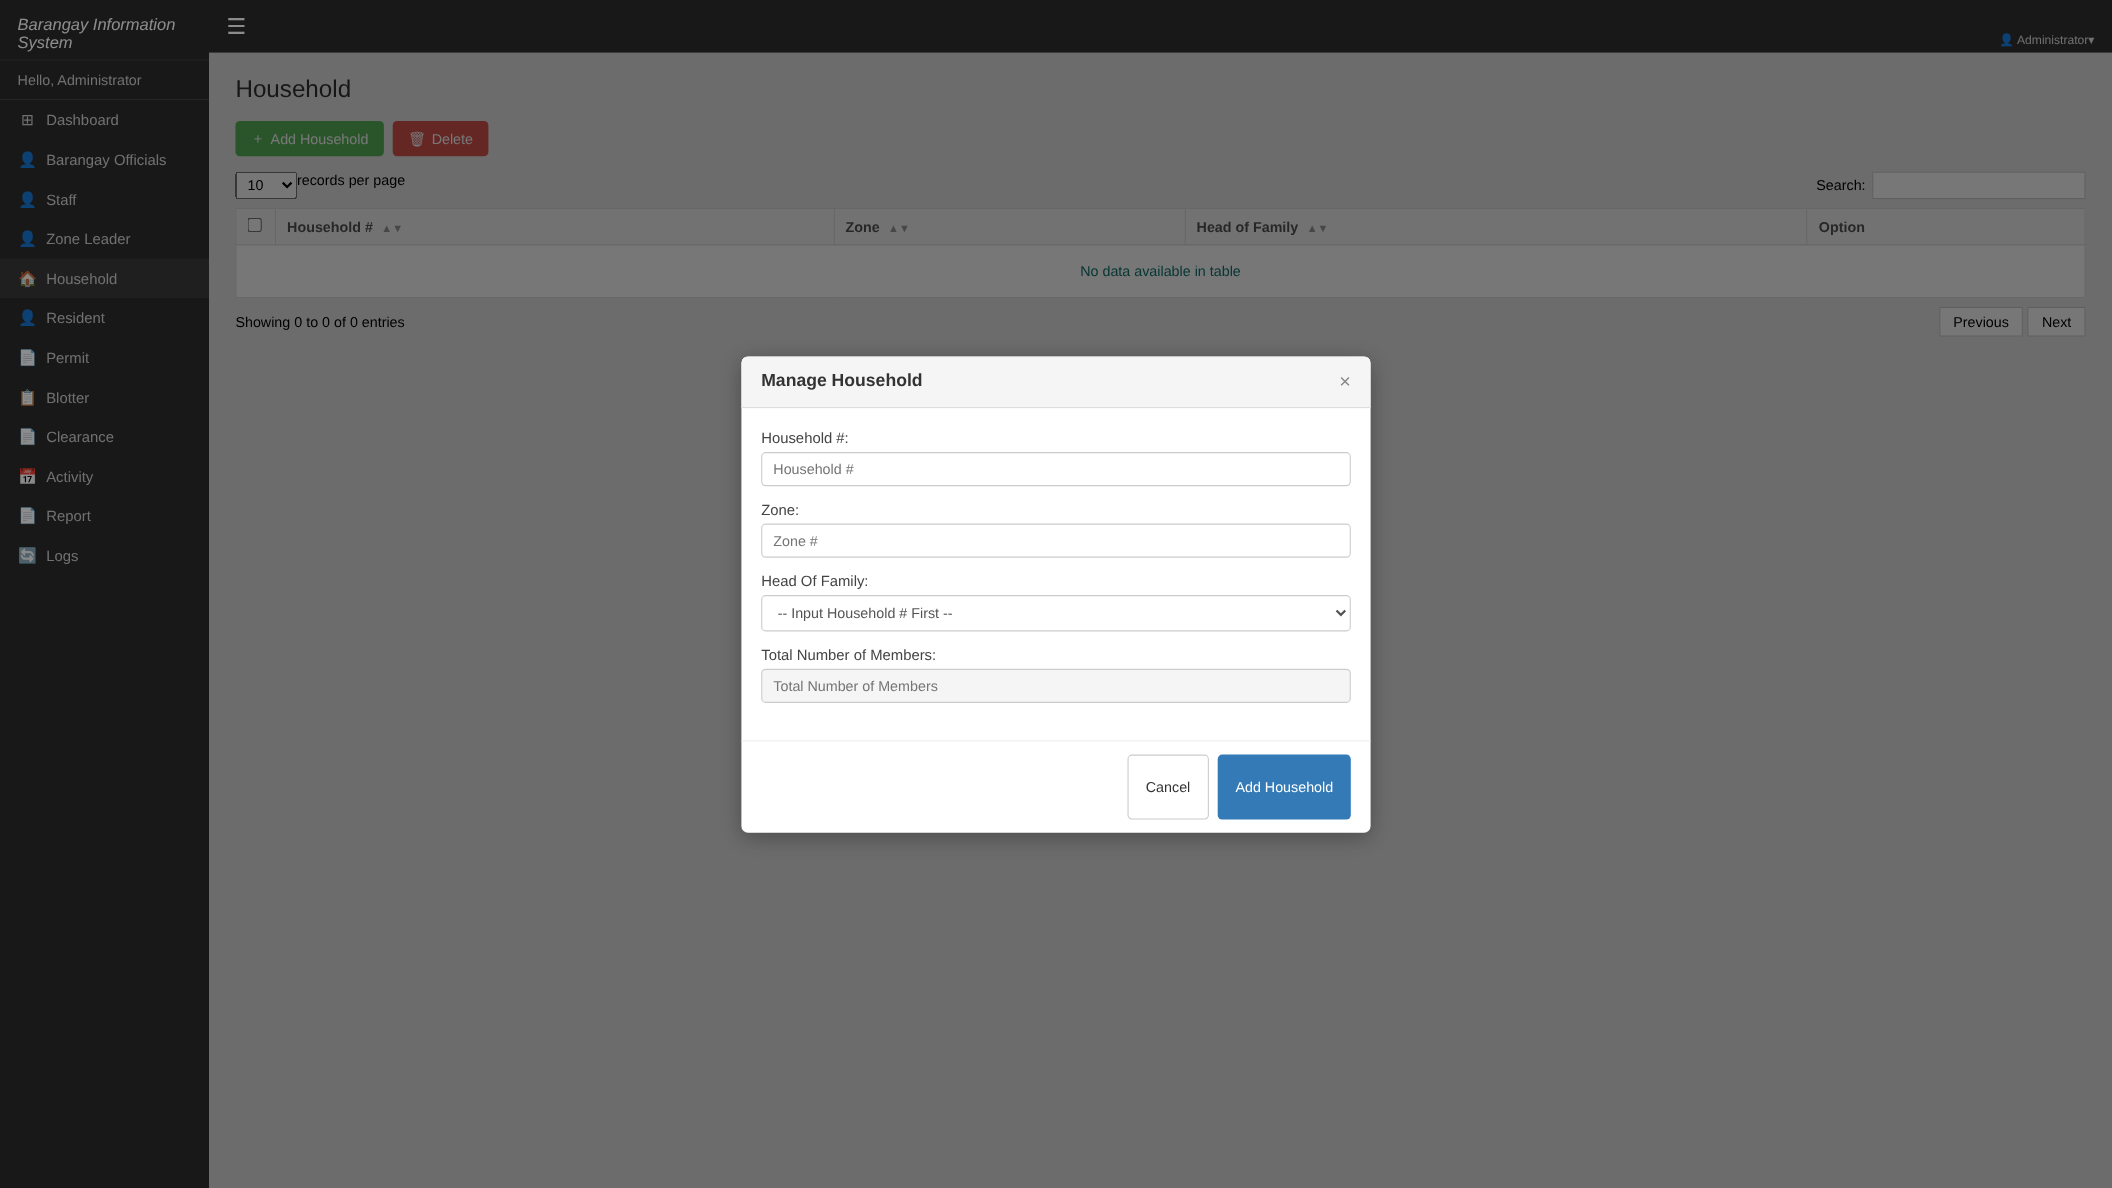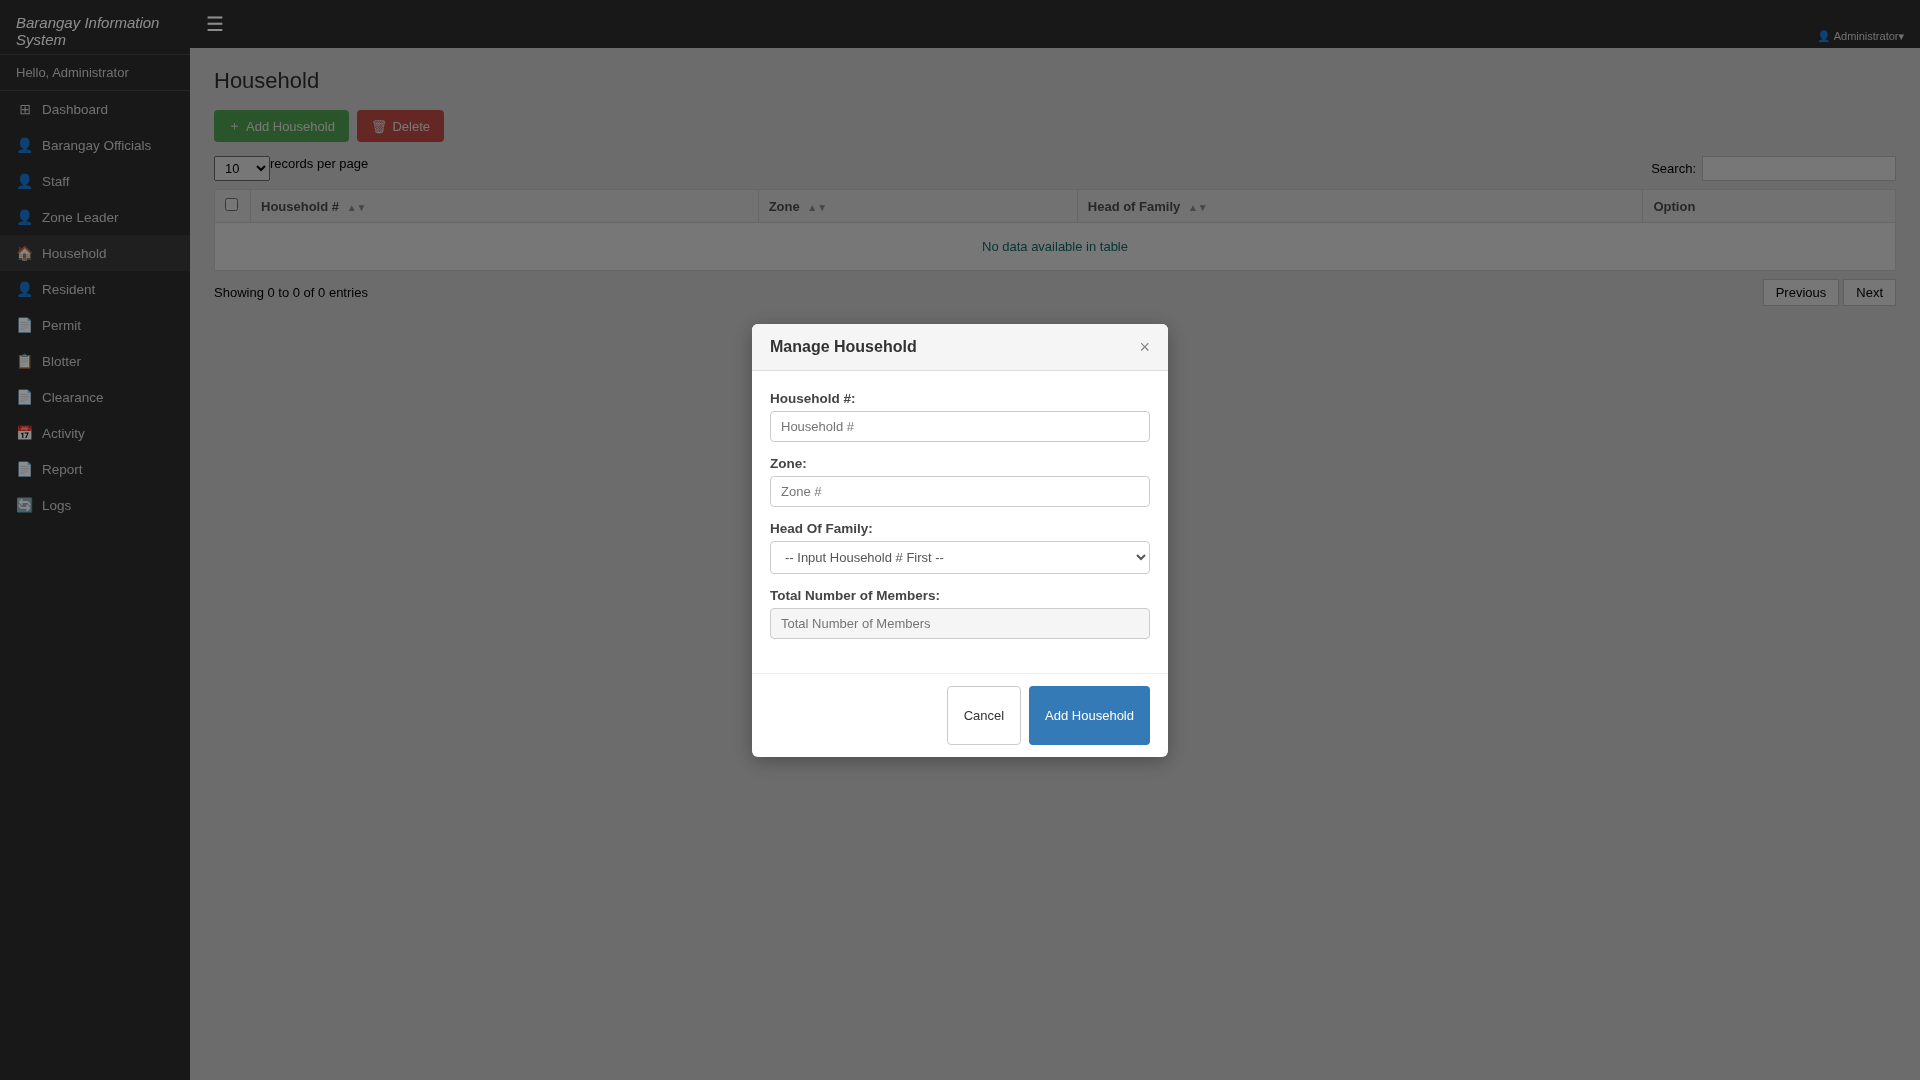--- a/index.html
+++ b/index.html
@@ -176,21 +176,21 @@
       top: 0; left: 0; right: 0; bottom: 0;
       background: rgba(0,0,0,0.45);
       display: flex;
       align-items: center;
       justify-content: center;
       z-index: 1000;
     }
     .modal {
       background: #fff;
       border-radius: 6px;
-      width: 416px;
+      width: 572px;
       box-shadow: 0 4px 20px rgba(0,0,0,0.3);
       overflow: hidden;
     }
     .modal-header {
       background: #f5f5f5;
       padding: 14px 18px;
       display: flex;
       align-items: center;
       justify-content: space-between;
       border-bottom: 1px solid #ddd;
@@ -212,21 +212,21 @@
       padding: 20px 18px;
     }
     .form-group {
       margin-bottom: 14px;
     }
     .form-group label {
       display: block;
       margin-bottom: 5px;
       font-size: 13.5px;
       color: #444;
-      font-weight: 700;
+      font-weight: 400;
     }
     .form-group input, .form-group select {
       width: 100%;
       padding: 7px 10px;
       border: 1px solid #ccc;
       border-radius: 4px;
       font-size: 13px;
       color: #555;
       background: #fff;
     }

